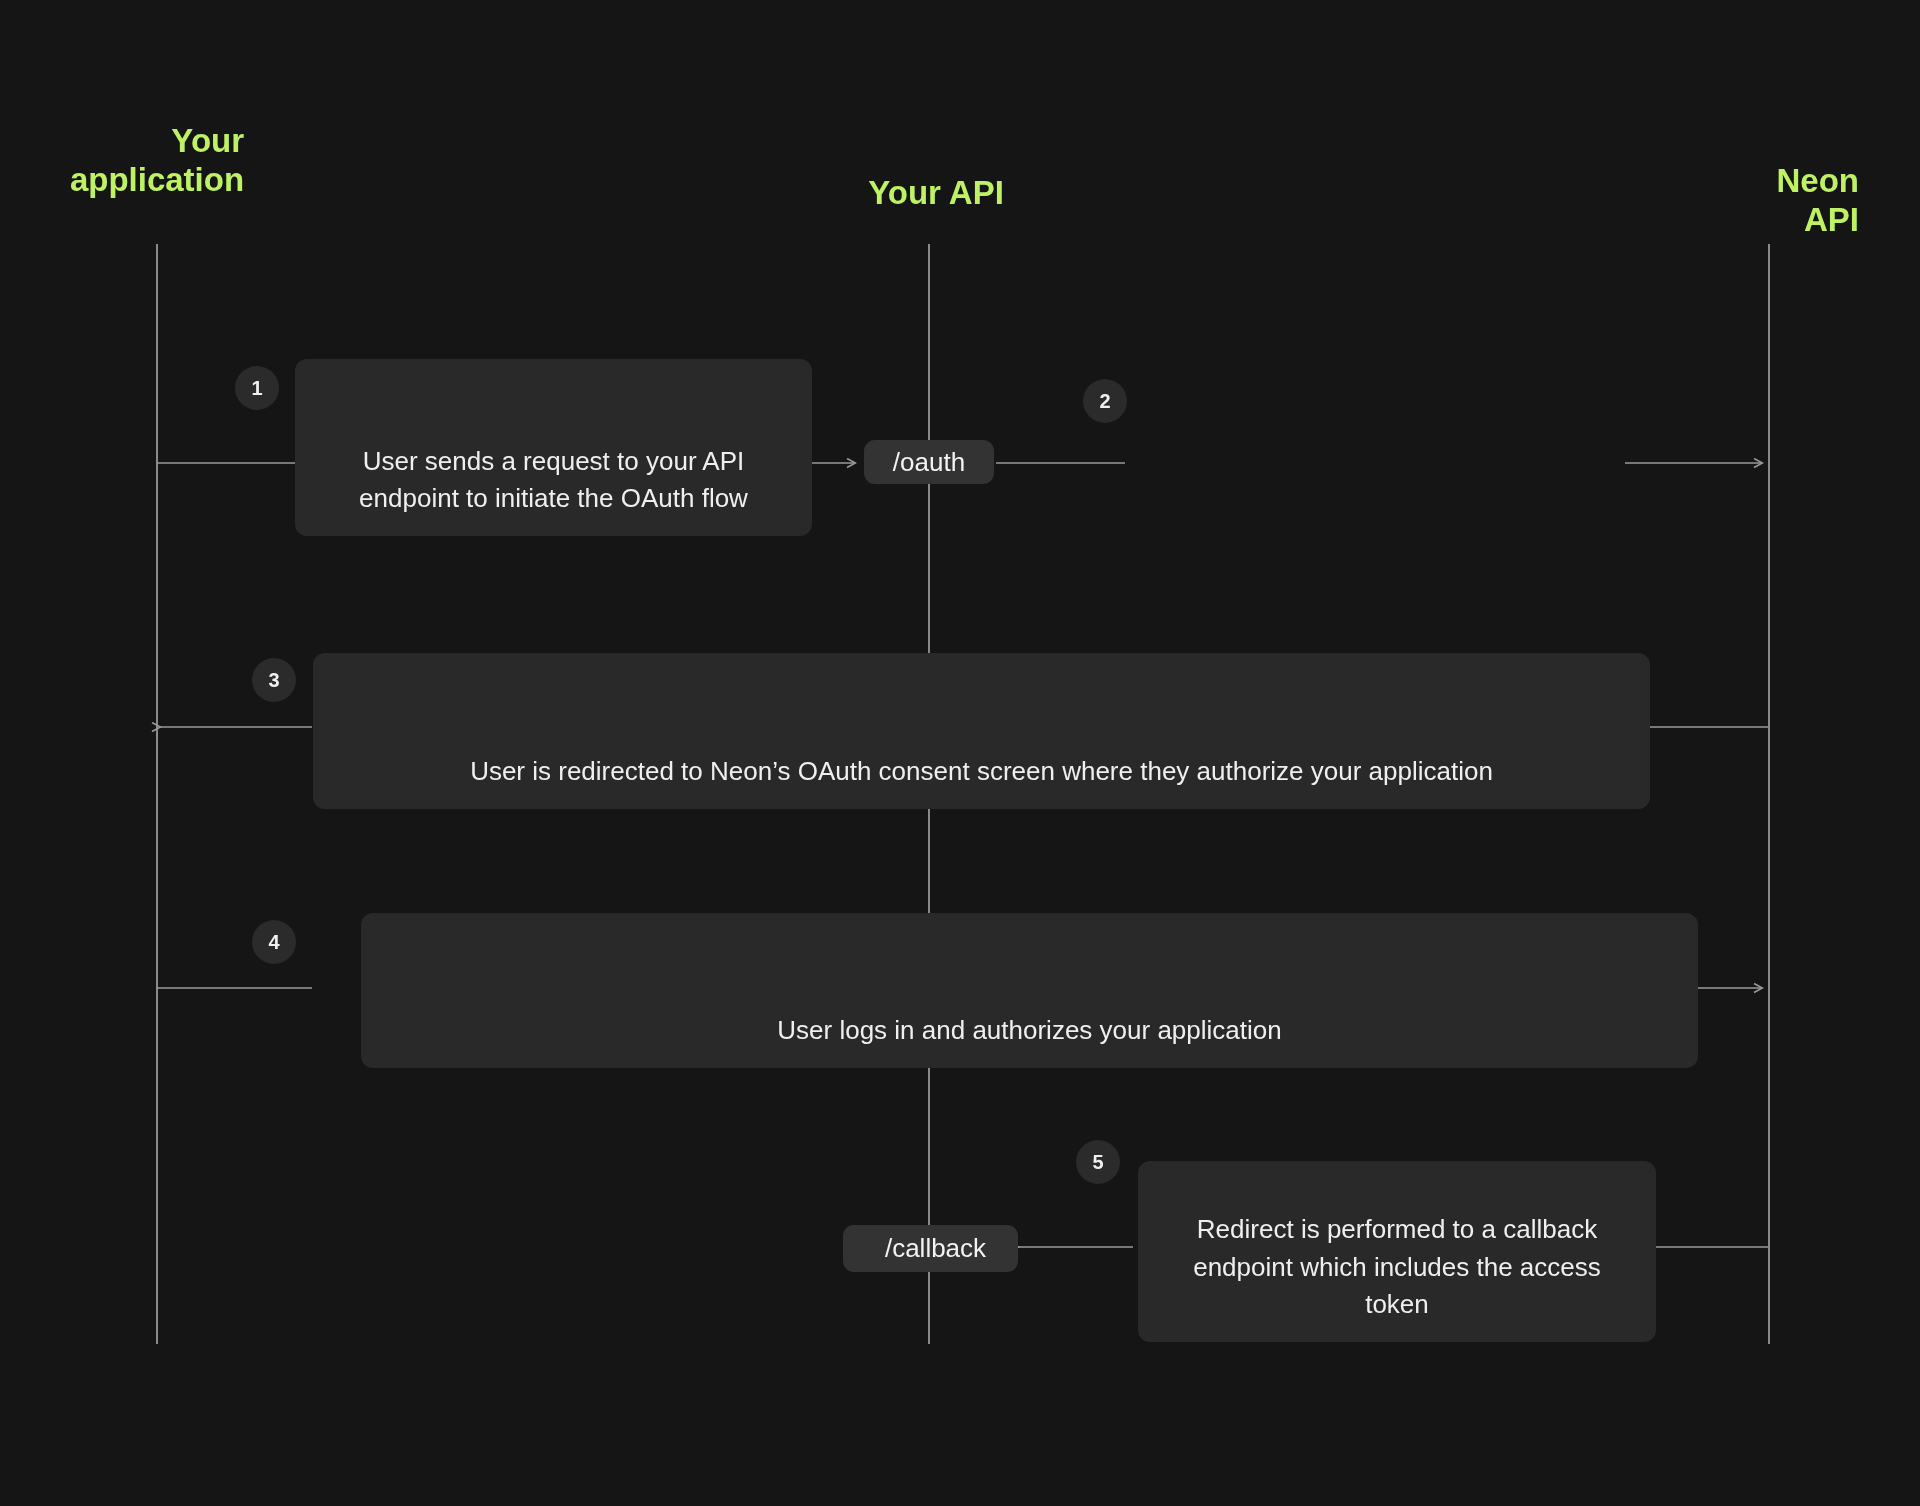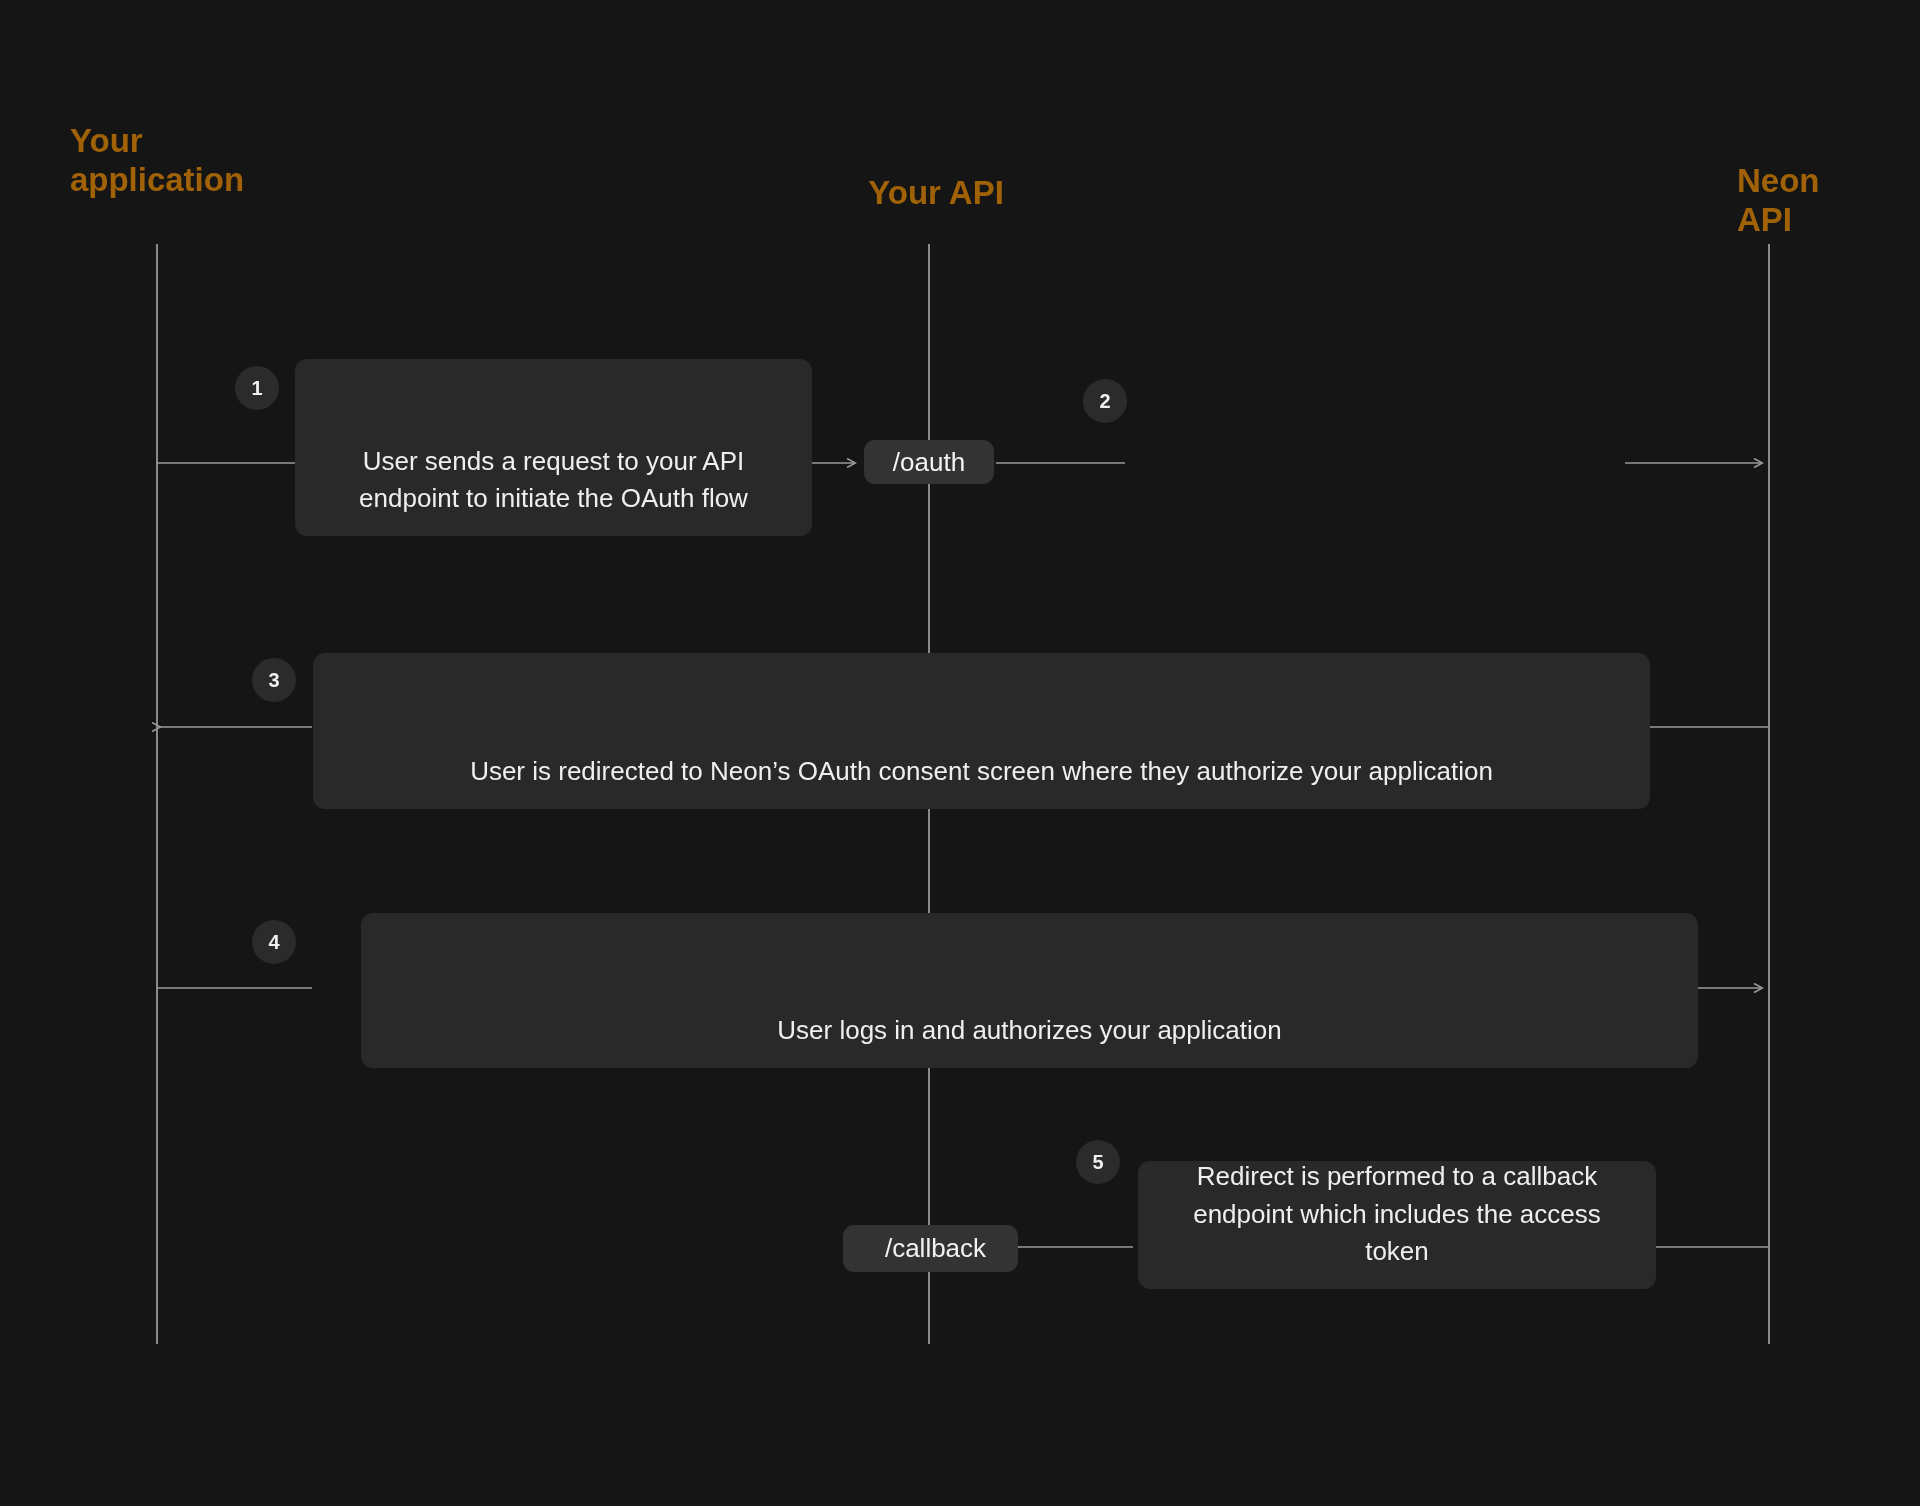--- a/index.html
+++ b/index.html
@@ -27,23 +27,23 @@
     width: 2px;
     background: #8a8a8a;
     top: 244px;
     height: 1100px;
   }
   .lifeline-head {
     position: absolute;
     font-size: 33px;
     font-weight: 700;
     line-height: 1.18;
-    color: #a16207;
+    color: #bef264;
     white-space: pre-line;
-    text-align: left;
+    text-align: right;
     transform: translateX(-50%);
   }
 
   
   #wires {
     position: absolute;
     left: 0;
     top: 0;
     width: 1920px;
     height: 1506px;
@@ -155,17 +155,17 @@
   <div class="badge" style="left:252px; top:920px;">4</div>
   <div class="note" style="left:313px; top:913px; width:1337px; height:155px;margin-left:48px;">
     <span class="note-text">User logs in and authorizes your application</span>
   </div>
 
   <div class="pill" style="left:843px; top:1225px; width:175px; height:47px;padding-left:28px;">
     <span>/callback</span>
   </div>
 
   <div class="badge" style="left:1076px; top:1140px;">5</div>
-  <div class="note" style="left:1138px; top:1161px; width:518px; height:128px;">
+  <div class="note" style="left:1138px; top:1161px; width:518px; height:181px;">
     <span class="note-text">Redirect is performed to a callback endpoint which includes the access token</span>
   </div>
 
 </div>
 
 </body></html>

